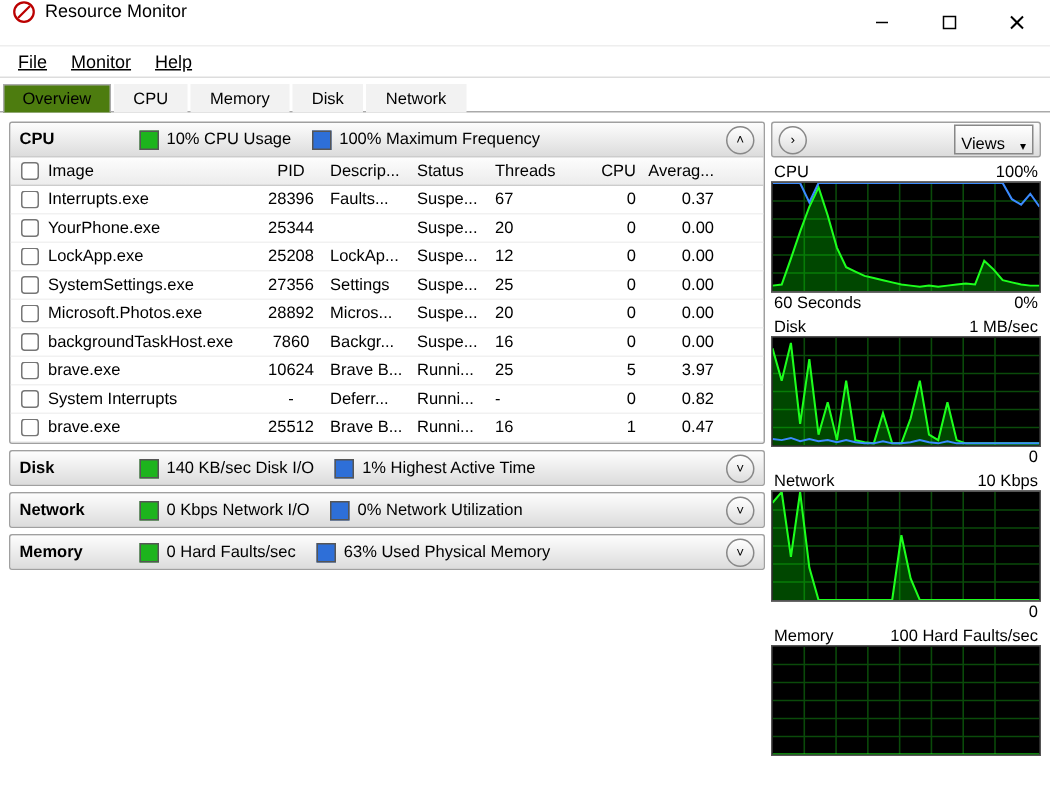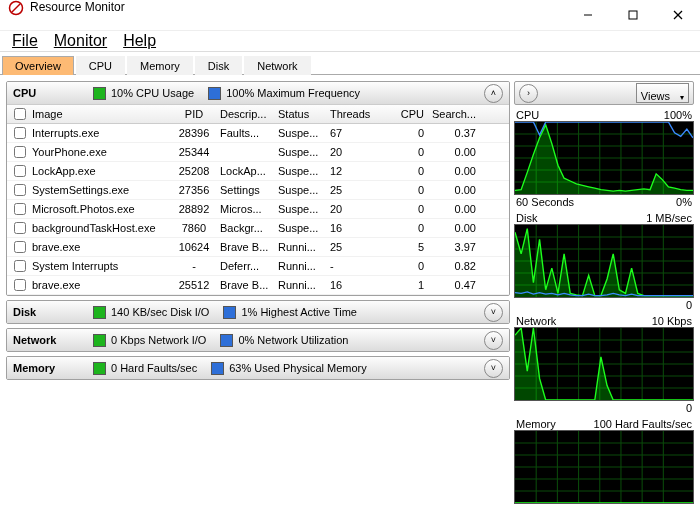--- a/index.html
+++ b/index.html
@@ -2,25 +2,25 @@
 <html><head>
 <meta charset="utf-8">
 <style>
 html,body{margin:0;padding:0;font-family:"Segoe UI",Tahoma,sans-serif;font-size:11px;background:#fff;color:#000;width:700px;height:524px;overflow:hidden}
 .titlebar{height:30px;display:flex;align-items:flex-start;padding:0 0 0 8px;background:#fff;border-bottom:1px solid #eee}
 .titlebar .icon{width:16px;height:16px;margin-right:6px;display:flex;align-items:center;justify-content:center}
 .titlebar .title{font-size:12px}
 .win-controls{margin-left:auto;display:flex}
 .win-controls div{width:45px;height:30px;display:flex;align-items:center;justify-content:center;font-family:sans-serif}
 .menubar{height:20px;display:flex;align-items:center;padding:0 4px;border-bottom:1px solid #ddd}
-.menubar span{padding:2px 8px;font-size:16px}
+.menubar span{padding:2px 8px;font-size:12px}
 .menubar span u{text-decoration:underline}
 .tabs{height:22px;display:flex;align-items:flex-end;padding:0 2px;border-bottom:1px solid #aaa;background:#fff}
 .tab{padding:3px 12px;font-size:11px;border:1px solid transparent;border-bottom:none;margin-right:2px;position:relative;top:1px;background:#f2f2f2}
-.tab.active{background:#fdba74;border-color:#aaa;z-index:2}
+.tab.active{background:#4d7c0f;border-color:#aaa;z-index:2}
 .body{display:flex;height:calc(524px - 30px - 20px - 22px)}
 .left{flex:1;padding:6px 2px 6px 6px;overflow:hidden}
 .right{width:180px;padding:6px 6px 6px 2px;display:flex;flex-direction:column}
 .panel{border:1px solid #a0a0a0;margin-bottom:4px;border-radius:2px;overflow:hidden}
 .panel-header{height:22px;background:linear-gradient(to bottom,#fdfdfd,#dcdcdc);display:flex;align-items:center;padding:0 6px;font-size:11px}
 .panel-header .ph-title{font-weight:bold;width:80px}
 .panel-header .ph-metric{display:flex;align-items:center;margin-right:14px}
 .swatch{width:11px;height:11px;margin-right:5px;border:1px solid #555}
 .sw-green{background:#1db41d}
 .sw-blue{background:#2e6fd8}
@@ -117,21 +117,21 @@
         <div class="thead">
           <div class="c-chk">
               <input type="checkbox" style="">
             </div>
           <div class="c-img">Image</div>
           <div class="c-pid">PID</div>
           <div class="c-desc">Descrip...</div>
           <div class="c-stat">Status</div>
           <div class="c-thr">Threads</div>
           <div class="c-cpu">CPU</div>
-          <div class="c-avg">Search...</div>
+          <div class="c-avg">Averag...</div>
         </div>
         <div id="rows">
             <div class="trow">
      <div class="c-chk">
                 <input type="checkbox" style="">
               </div>
      <div class="c-img">Interrupts.exe</div>
      <div class="c-pid">28396</div>
      <div class="c-desc">Faults...</div>
      <div class="c-stat">Suspe...</div>

